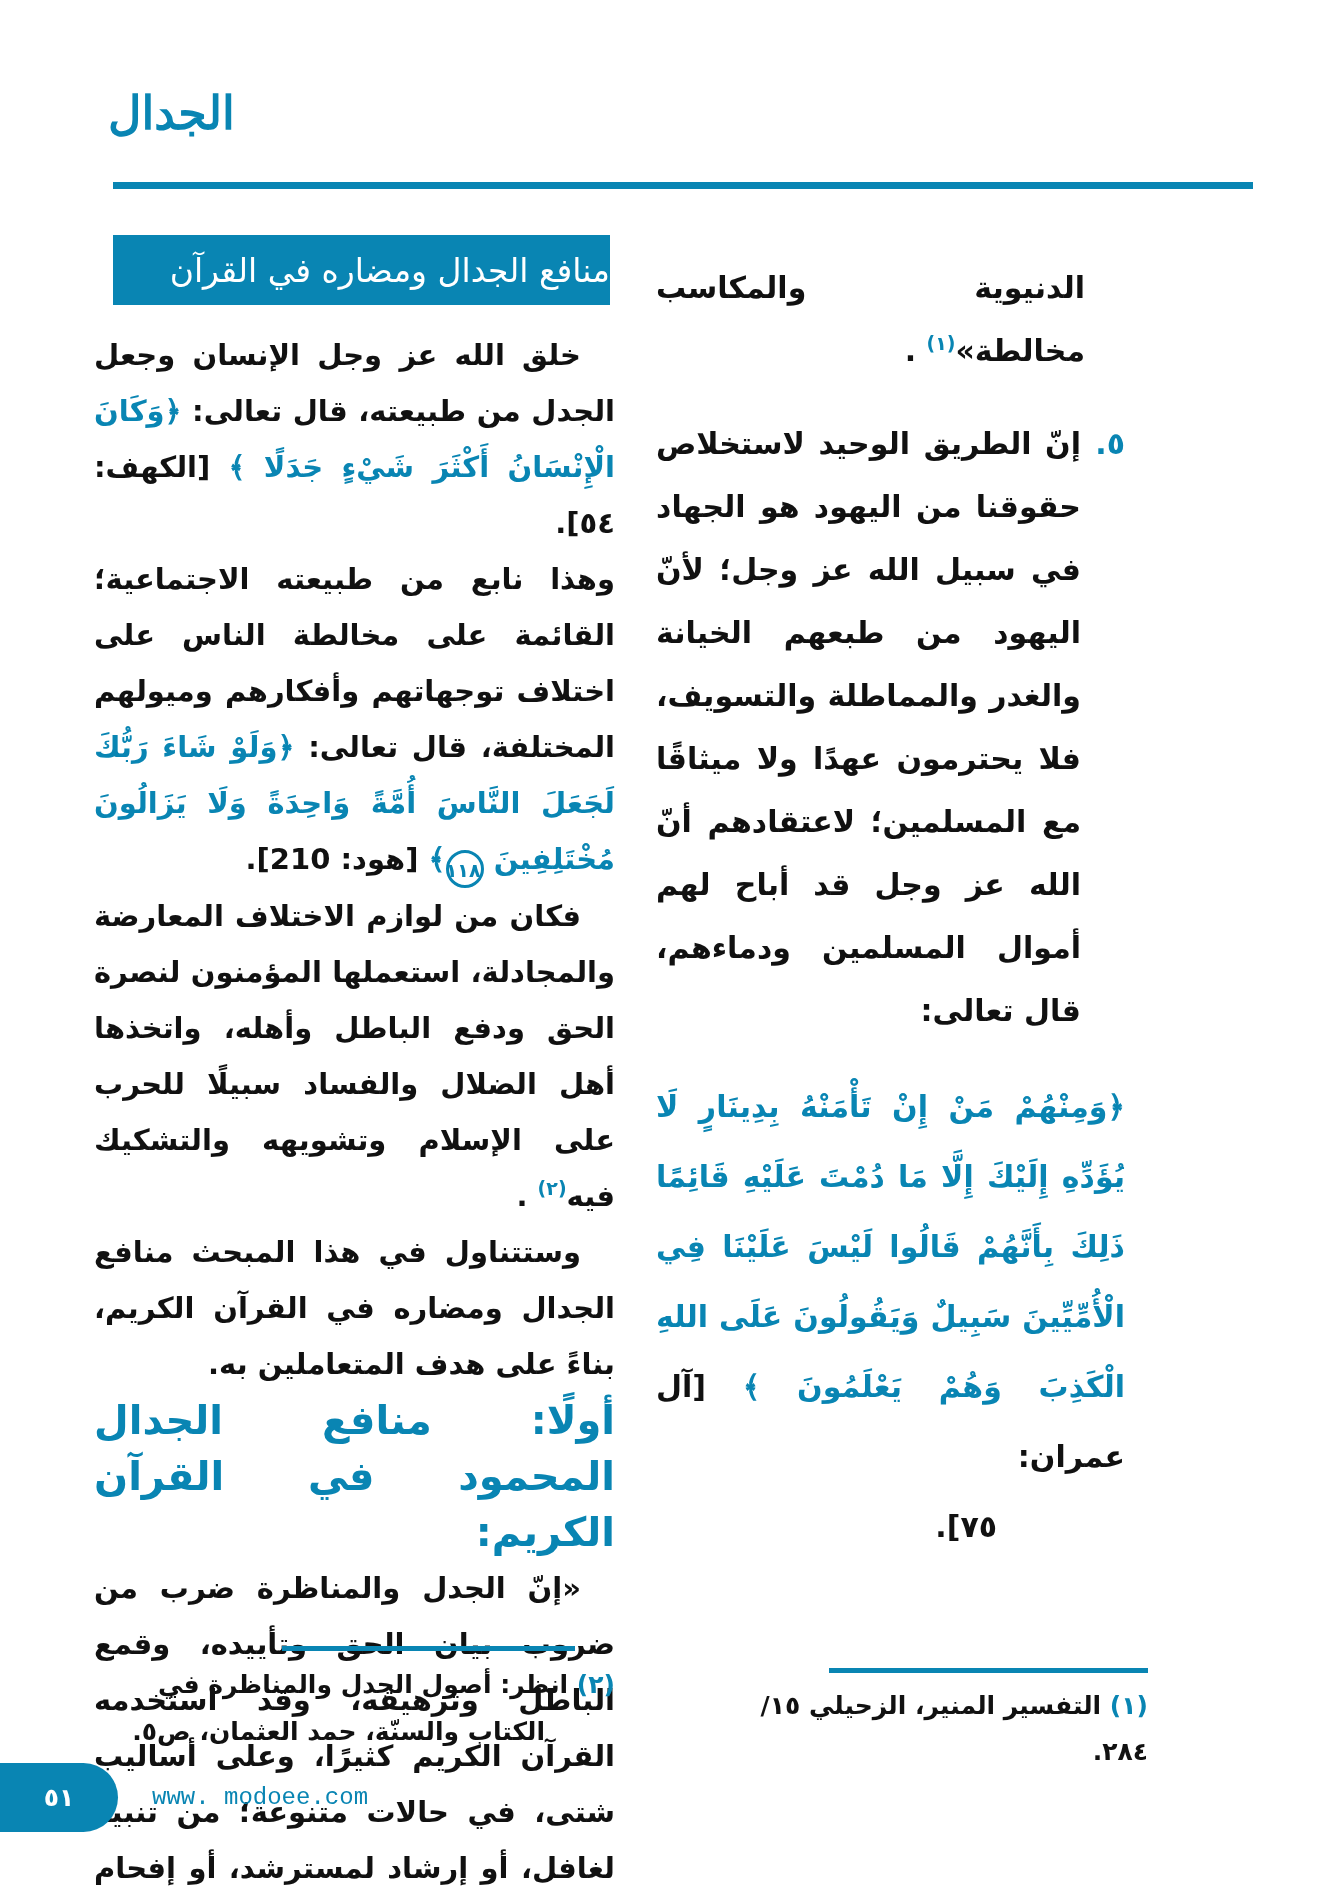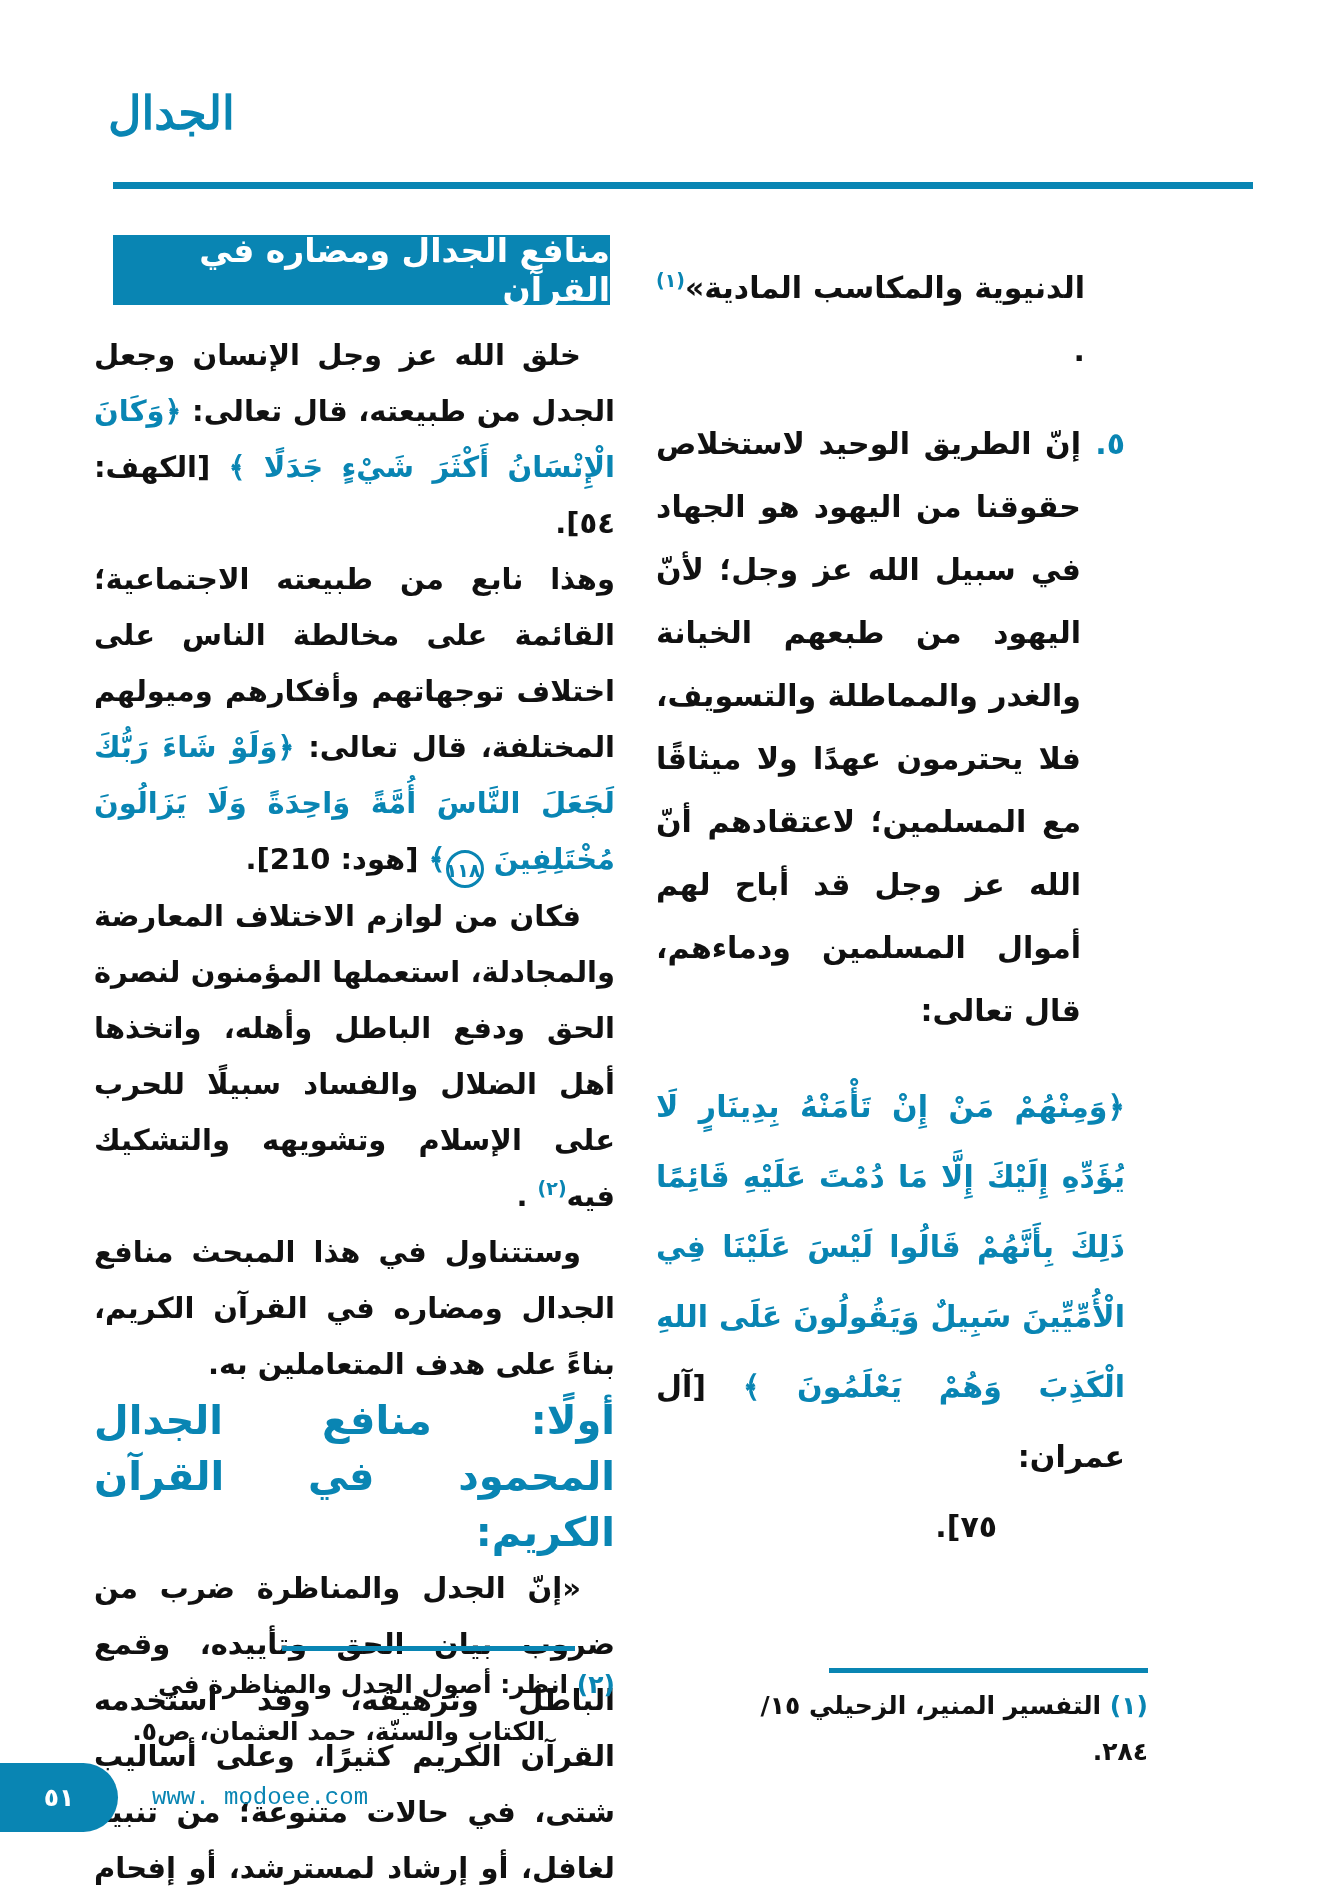--- a/index.html
+++ b/index.html
@@ -27,22 +27,22 @@
   .list-item{ position:relative; padding-right:44px; }
   .item-number{ position:absolute; right:0; top:0; color:var(--accent); }
   .verse-block{ color:var(--accent); line-height:70px; margin-top:6px; }
   .verse-ref-start{ color:#111; }
   .verse-ref-end{ display:block; padding-right:128px; color:#111; }
 
   
   .col-left{ position:absolute; top:235px; right:724px; width:521px; }
   .section-title-box{
     background:var(--accent); width:497px; height:70px; margin:0 5px 22px auto;
-    display:flex; align-items:center; justify-content:center;
-    color:#fff; font-size:33px; font-weight:bold;
+    display:flex; align-items:center; 
+    color:#fff; font-size:33px; font-weight:normal;
   }
   .body-text{ font-size:29px; font-weight:bold; line-height:56px; text-align:justify; text-justify:inter-word; }
   .body-text p{ margin:0; }
   .indent{ text-indent:34px; }
   .quran{ color:var(--accent); }
   .ayah-circle{
     display:inline-block; width:38px; height:38px; line-height:34px; box-sizing:border-box;
     border:3px solid var(--accent); border-radius:50%;
     color:var(--accent); font-size:19px; text-align:center; vertical-align:-8px;
   }
@@ -74,21 +74,21 @@
 </style>
 </head>
 <body>
 
 <div class="page">
 
   <div class="header-title">الجدال</div>
   <div class="header-rule"></div>
 
   <div class="col-right">
-    <p class="continuation"><span>الدنيوية والمكاسب المادية»</span><sup class="fn-ref">(١)</sup><span> .</span></p>
+    <p class="continuation"><span>الدنيوية والمكاسب مخالطة»</span><sup class="fn-ref">(١)</sup><span> .</span></p>
 
     <div class="list-item">
       <span class="item-number">٥.</span>
       <p>إنّ الطريق الوحيد لاستخلاص حقوقنا من اليهود هو الجهاد في سبيل الله عز وجل؛ لأنّ اليهود من طبعهم الخيانة والغدر والمماطلة والتسويف، فلا يحترمون عهدًا ولا ميثاقًا مع المسلمين؛ لاعتقادهم أنّ الله عز وجل قد أباح لهم أموال المسلمين ودماءهم، قال تعالى:</p>
     </div>
 
     <p class="verse-block"><span class="quran">﴿وَمِنْهُمْ مَنْ إِنْ تَأْمَنْهُ بِدِينَارٍ لَا يُؤَدِّهِ إِلَيْكَ إِلَّا مَا دُمْتَ عَلَيْهِ قَائِمًا ذَلِكَ بِأَنَّهُمْ قَالُوا لَيْسَ عَلَيْنَا فِي الْأُمِّيِّينَ سَبِيلٌ وَيَقُولُونَ عَلَى اللهِ الْكَذِبَ وَهُمْ يَعْلَمُونَ ﴾ </span><span class="verse-ref-start">[آل عمران:</span><span class="verse-ref-end">٧٥].</span></p>
   </div>
 
   <div class="col-left">

